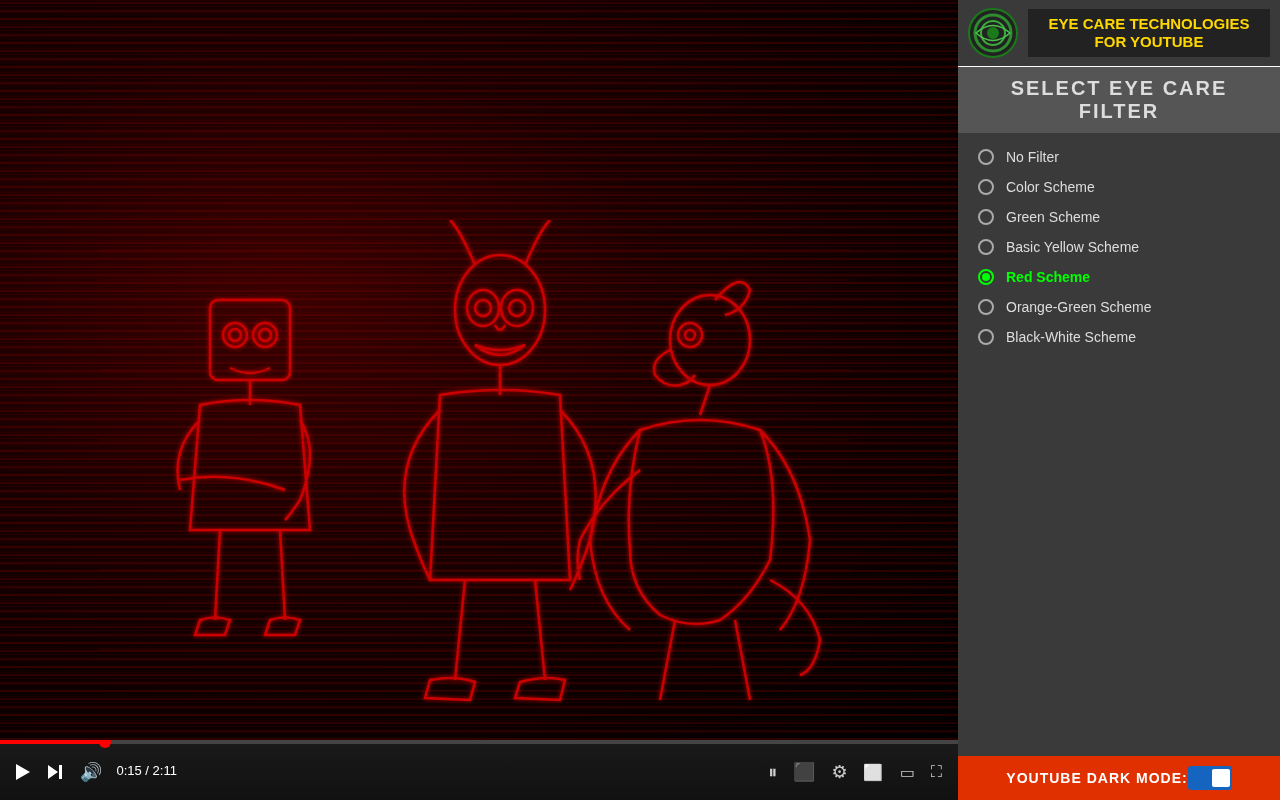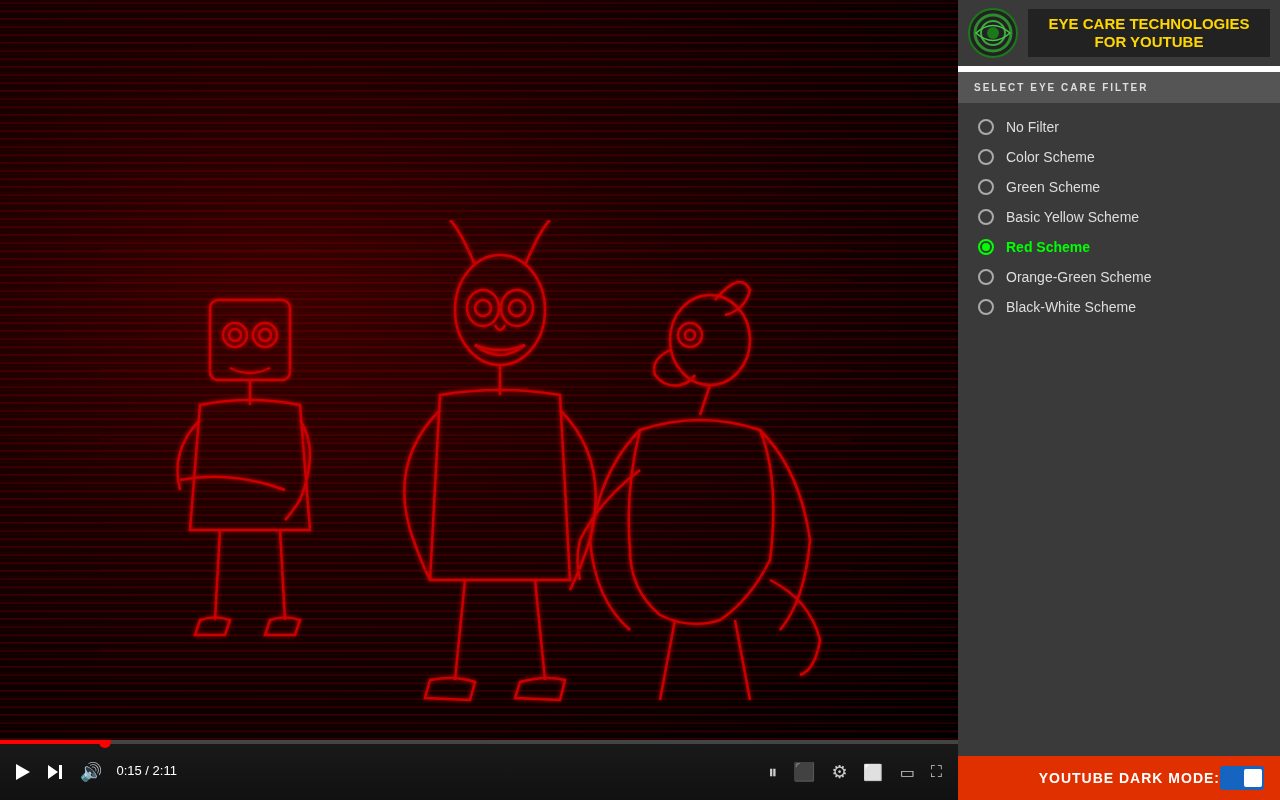--- a/index.html
+++ b/index.html
@@ -131,21 +131,21 @@
       flex-direction: column;
       flex-shrink: 0;
     }
 
     #title-bar {
       background: #3a3a3a;
       display: flex;
       align-items: center;
       padding: 8px 10px;
       gap: 10px;
-      border-bottom: 6px solid #ffffff;
+      border-bottom: 1px solid #ffffff;
     }
 
     #logo-icon {
       width: 50px;
       height: 50px;
       flex-shrink: 0;
     }
 
     #title-text {
       font-size: 15px;
@@ -155,25 +155,25 @@
       line-height: 1.2;
       background: #222;
       padding: 6px 10px;
       flex: 1;
       text-align: center;
     }
 
     #subtitle-bar {
       background: #555;
       padding: 10px 16px;
-      font-size: 10px;
+      font-size: 20px;
       font-weight: bold;
       color: #ddd;
       letter-spacing: 2px;
-      text-align: left;
+      text-align: center;
       text-transform: uppercase;
     }
 
     #filter-list {
       padding: 16px 20px;
       display: flex;
       flex-direction: column;
       gap: 14px;
       flex: 1;
     }
@@ -219,21 +219,21 @@
     .filter-label.active {
       color: #0f0;
       font-weight: bold;
     }
 
     #dark-mode-bar {
       background: #e03000;
       padding: 10px 16px;
       display: flex;
       align-items: center;
-      justify-content: flex-end;
+      justify-content: center;
       margin-top: auto;
     }
 
     #dark-mode-label {
       font-size: 14px;
       font-weight: bold;
       color: #fff;
       letter-spacing: 1px;
     }
 

